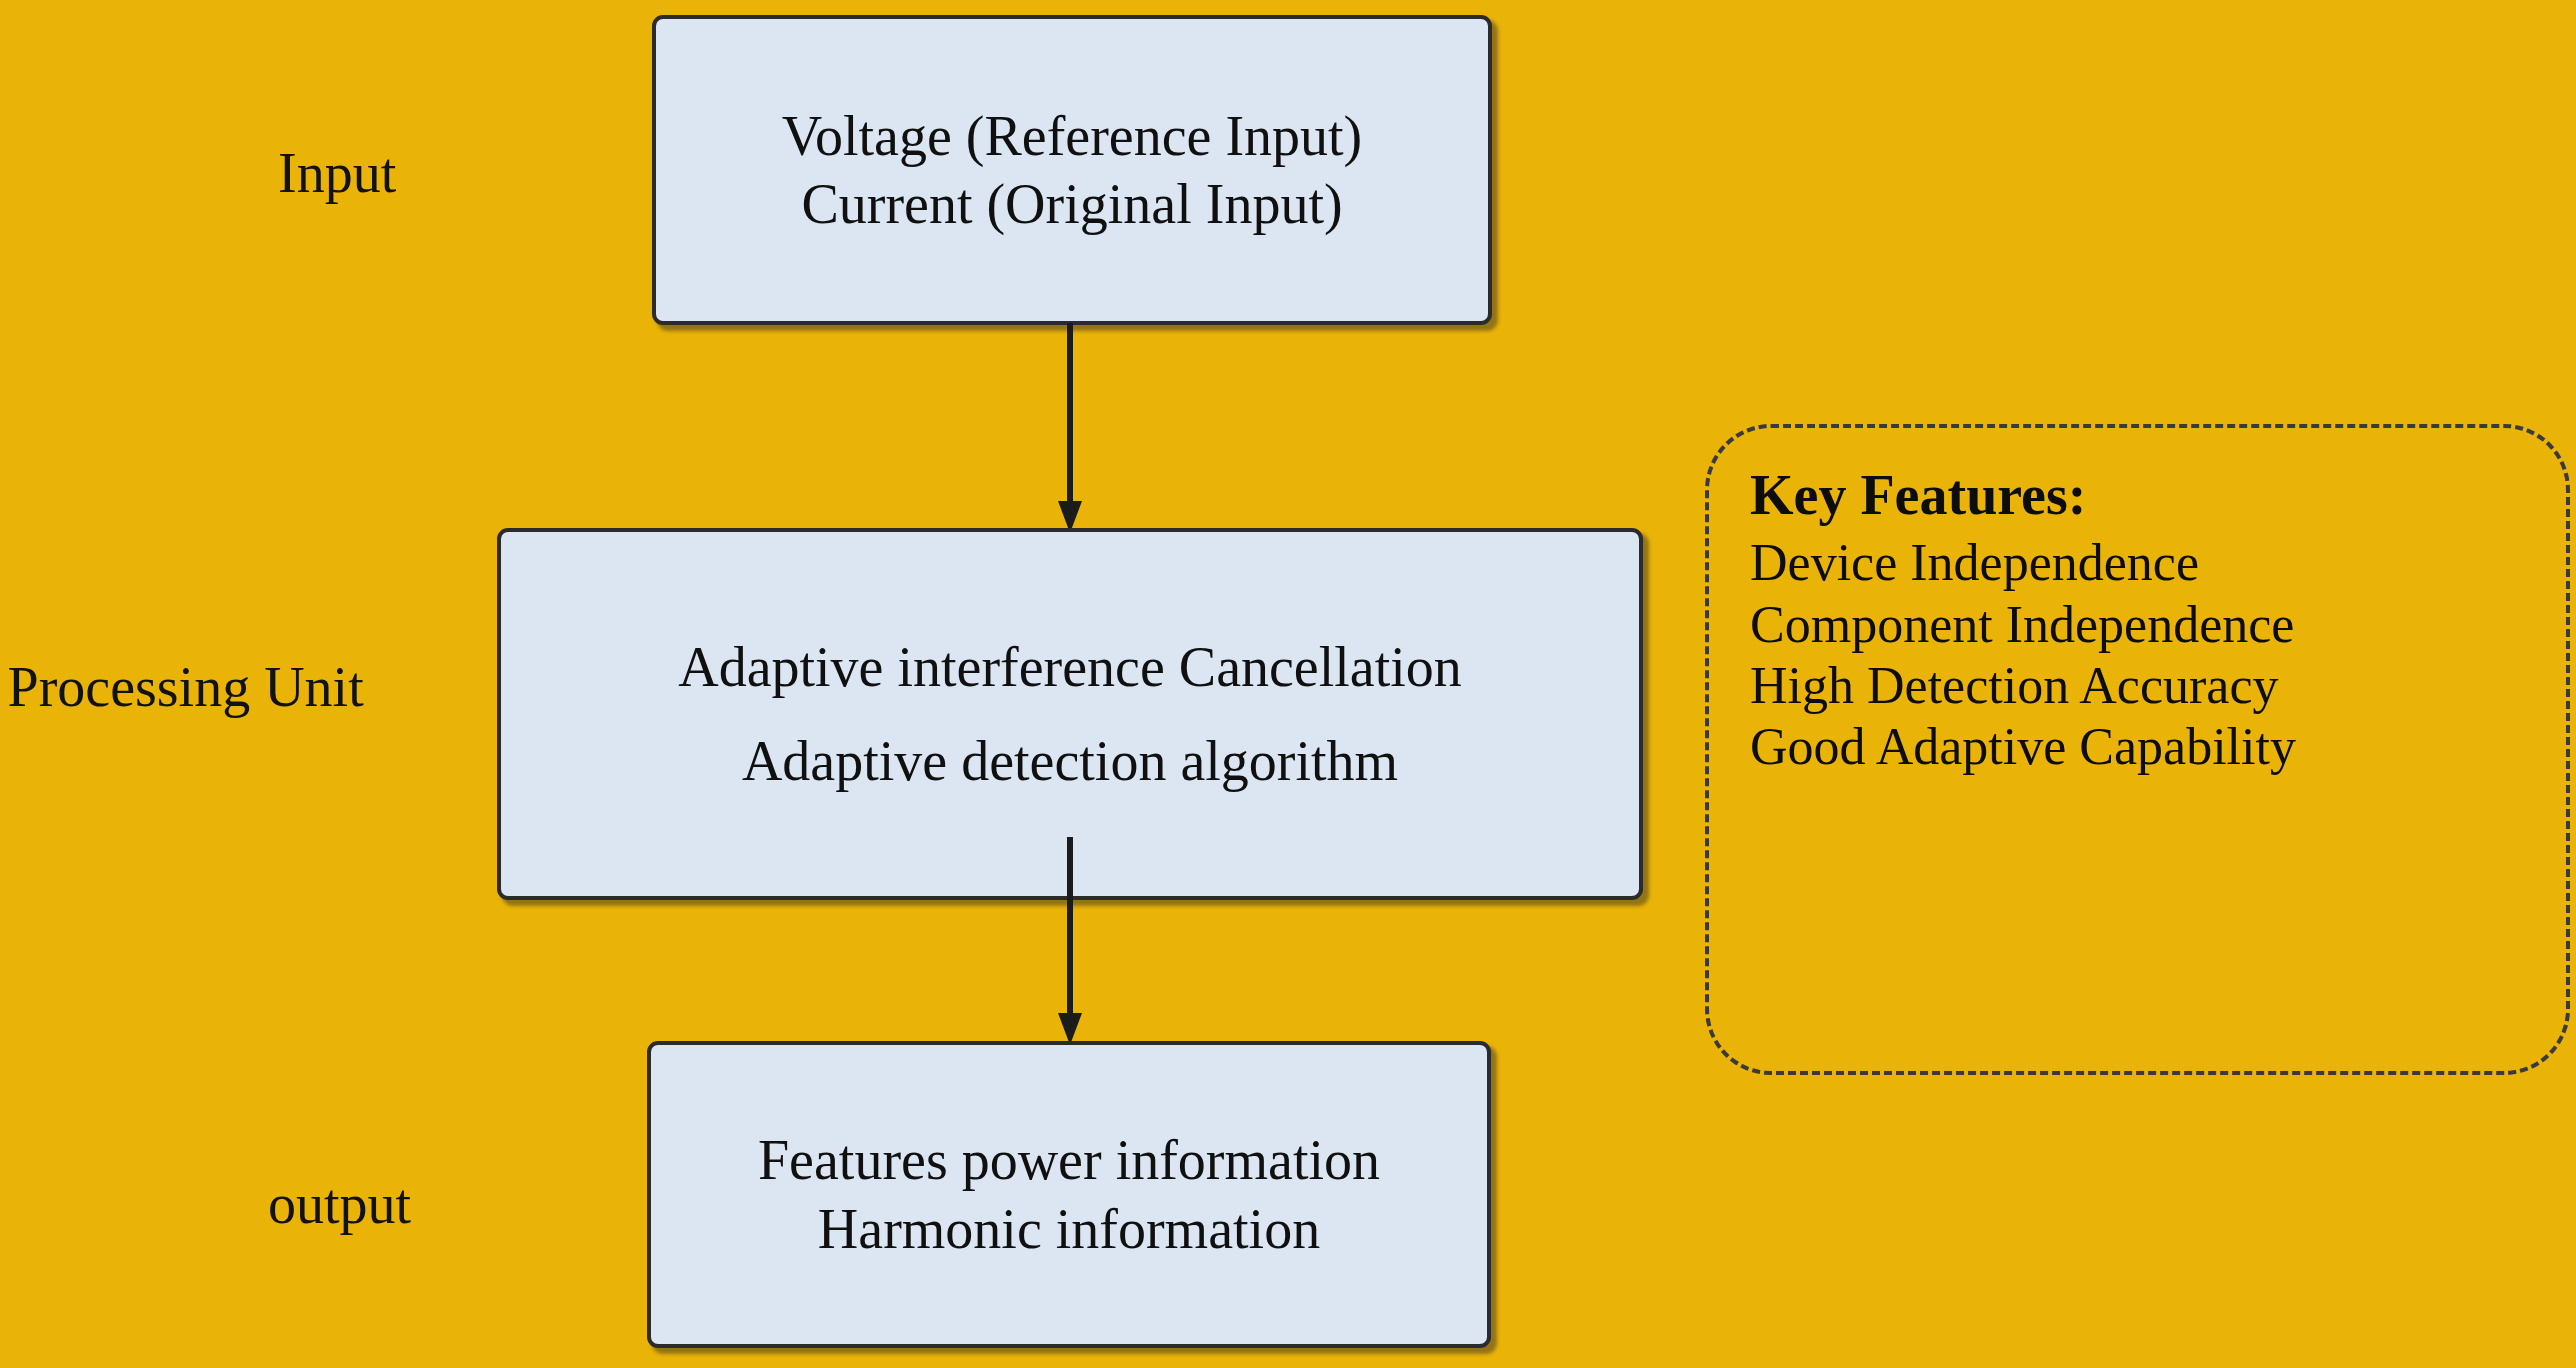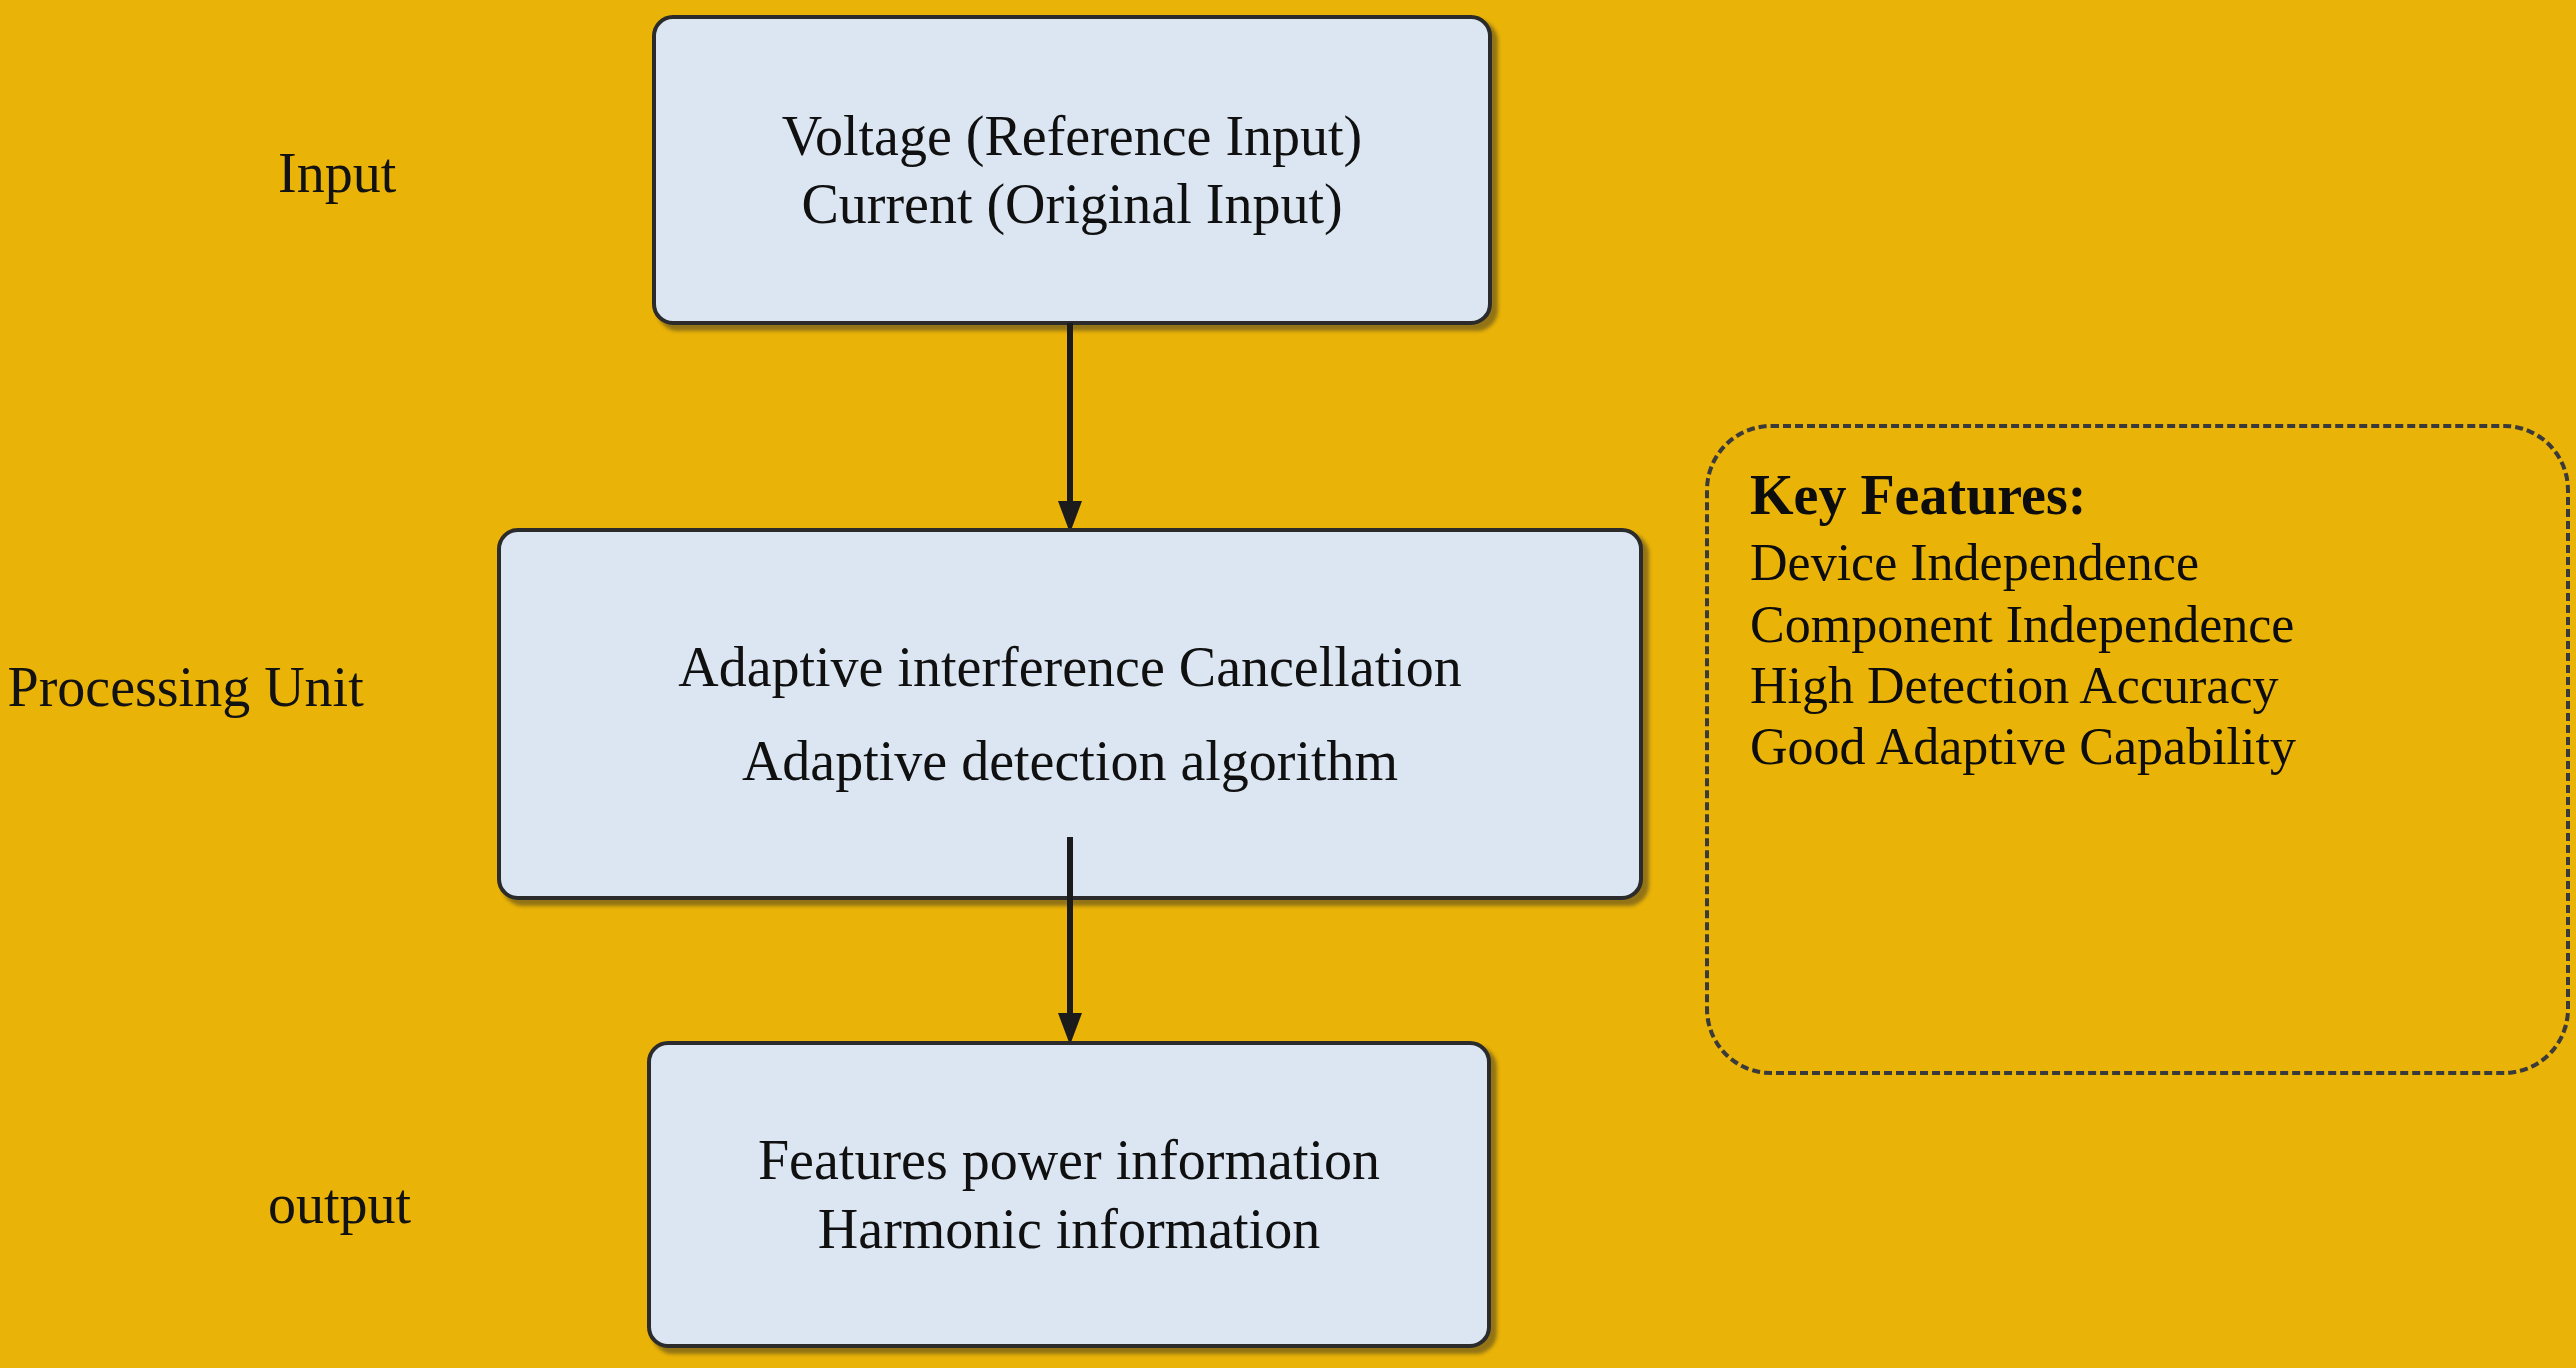--- a/index.html
+++ b/index.html
@@ -32,21 +32,21 @@
   #label-input    { left: 278px;  top: 143px; }
   #label-process  { left: 7.5px;    top: 657px; }
   #label-output   { left: 268px;  top: 1174px; }
 
   
   .proc-box {
     position: absolute;
     box-sizing: border-box;
     background: #dbe6f2;
     border: 4.7px solid #2b2b2b;
-    border-radius: 21px;
+    border-radius: 11px;
     box-shadow: 5.6px 5.6px 3.8px rgba(40,40,40,0.45);
     display: flex;
     flex-direction: column;
     align-items: center;
     justify-content: center;
   }
   .proc-box .line {
     font-family: "Liberation Serif", "DejaVu Serif", serif;
     font-size: 56px;
     line-height: 1.22;

